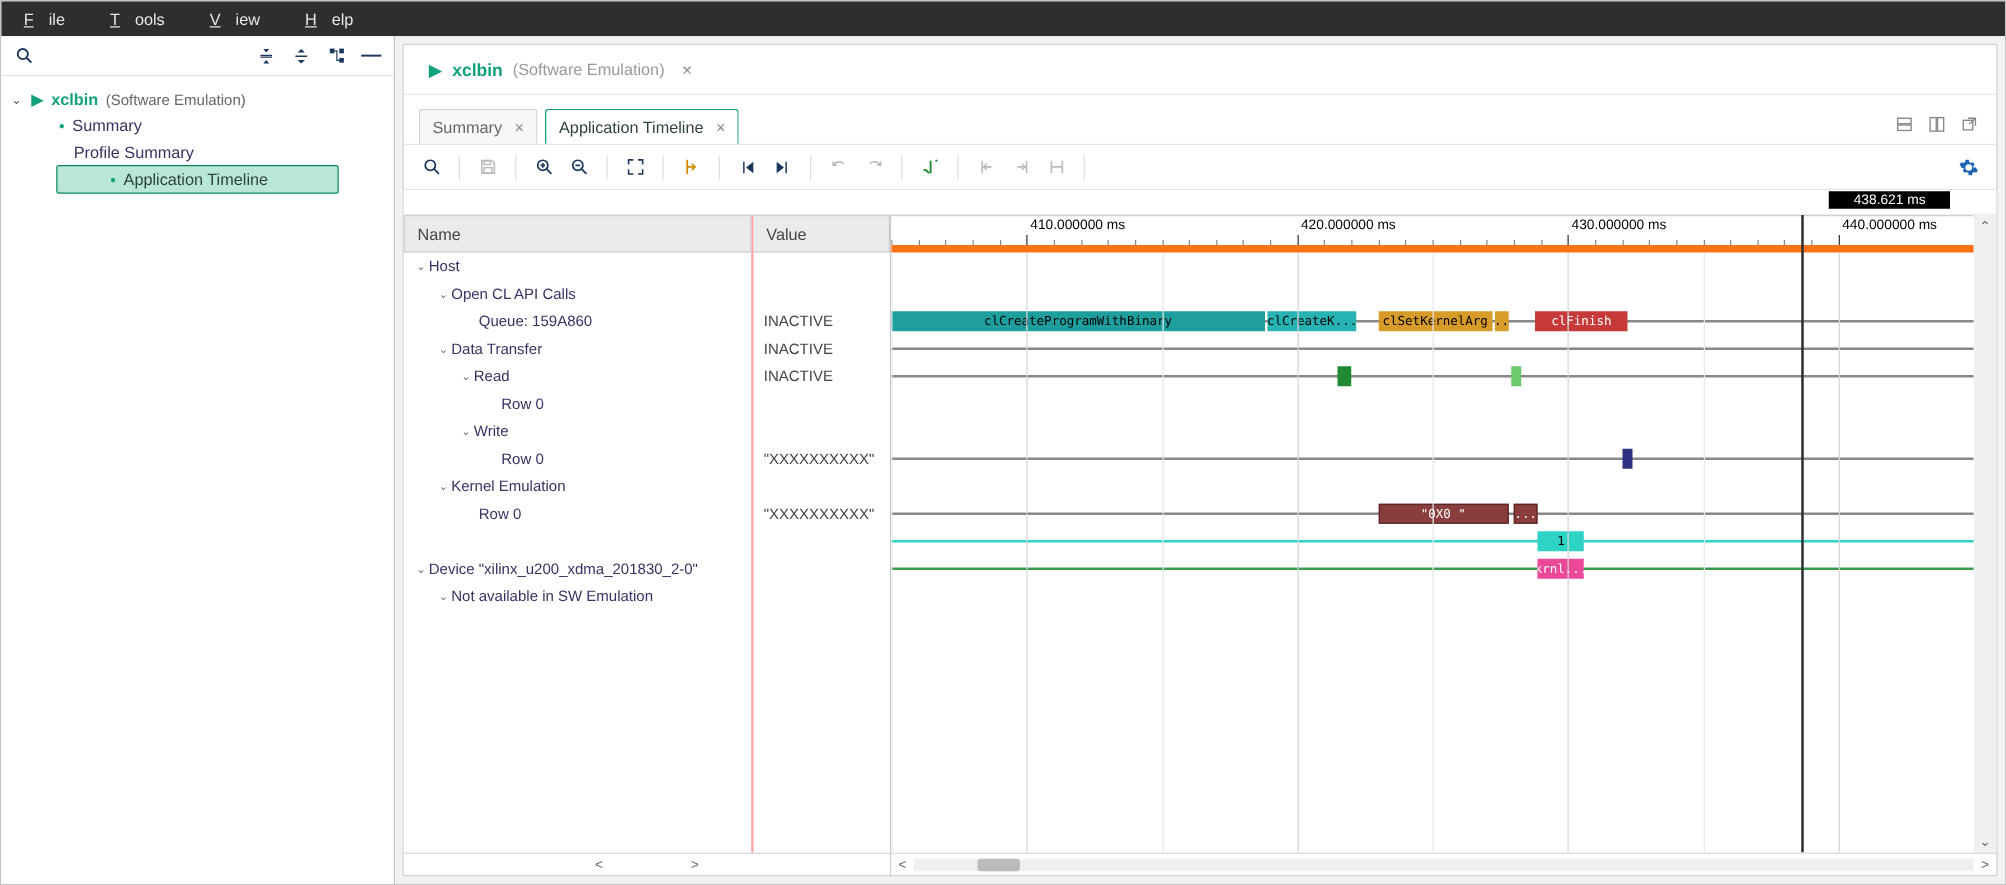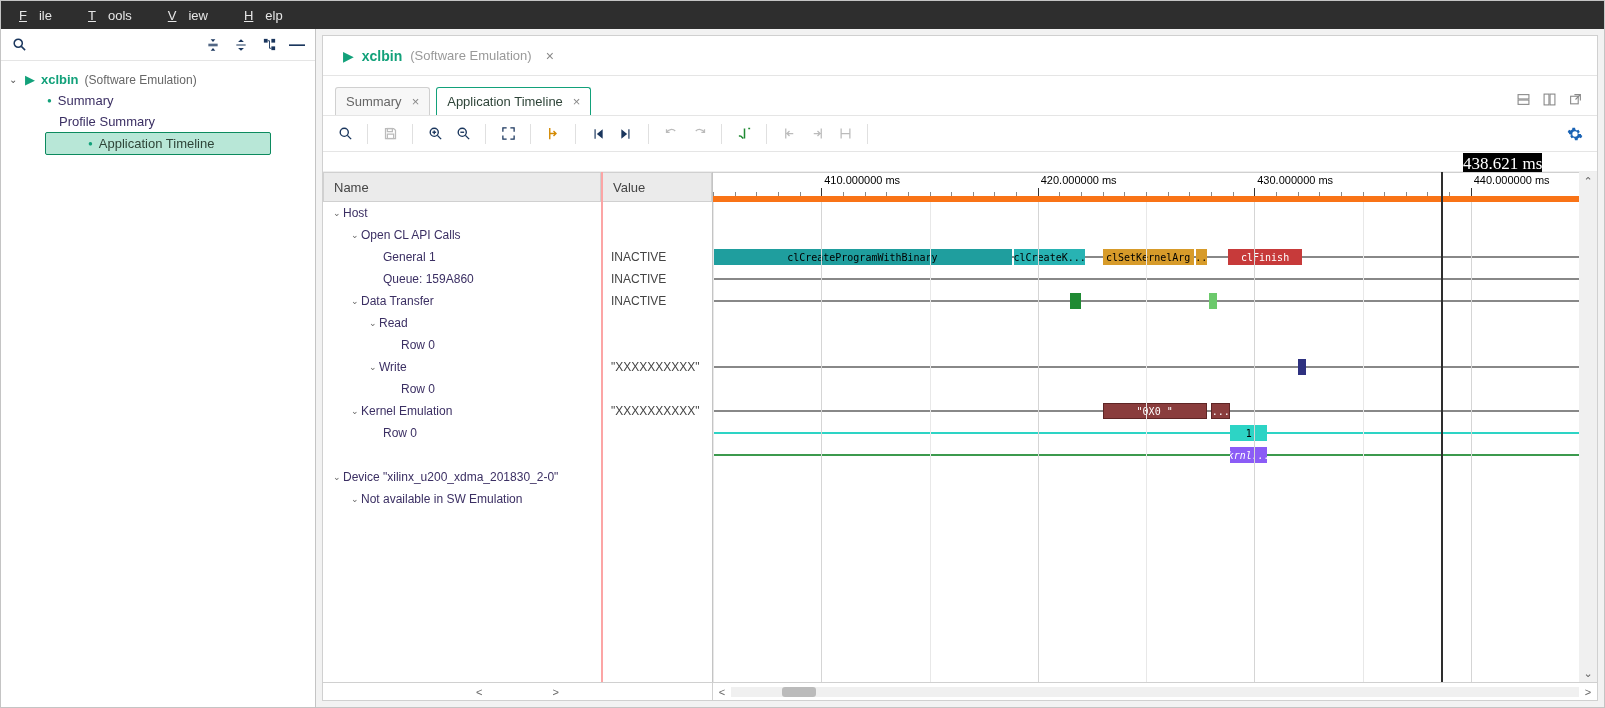--- a/index.html
+++ b/index.html
@@ -51,21 +51,21 @@
 .tl-toolbar { height: 36px; border-bottom: 1px solid #e5e5e5; display: flex; align-items: center; padding: 0 10px; gap: 4px; }
 .tl-toolbar .sep { width: 1px; height: 20px; background: #e0e0e0; margin: 0 6px; }
 .tl-btn { width: 24px; height: 24px; display: inline-flex; align-items: center; justify-content: center; color: #1a365d; cursor: pointer; border-radius: 3px; }
 .tl-btn.dim { color: #bbb; }
 .tl-toolbar .sp { flex: 1; }
 .gear { color: #1a63b5; }
 
 
 .chartwrap { flex: 1; display: flex; flex-direction: column; min-height: 0; }
 .marker-row { height: 20px; position: relative; background: #fff; border-bottom: 1px solid #eee; }
-.marker { position: absolute; top: 1px; background: #000; color: #fff; font-family: Liberation Serif, serif; font-size: 17px; padding: 1px 0; }
+.marker { position: absolute; top: 1px; background: #000; color: #fff; font-family: Liberation Sans, sans-serif; font-size: 11px; padding: 1px 20px; }
 .chart-body { flex: 1; display: flex; min-height: 0; position: relative; }
 .names { width: 280px; border-right: 2px solid #fca5a5; background: #fff; display: flex; flex-direction: column; }
 .values { width: 110px; border-right: 1px solid #c4c4c4; background: #fff; display: flex; flex-direction: column; }
 .tlines { flex: 1; position: relative; overflow: hidden; background: #fff; }
 
 .col-hdr { height: 30px; background: #ebebeb; border-top: 1px solid #d0d0d0; border-bottom: 1px solid #d0d0d0; display: flex; align-items: center; padding: 0 10px; font-size: 13px; color: #444; border-right: 1px solid #d0d0d0; }
 .names .col-hdr { border-left: 1px solid #d0d0d0; }
 
 .row { height: 22px; display: flex; align-items: center; font-size: 12px; color: #3b2f63; padding: 0 6px; white-space: nowrap; }
 .row .caret { color: #666; font-size: 9px; width: 10px; }
@@ -87,21 +87,21 @@
 .bar { position: absolute; top: 3px; height: 16px; font-family: monospace; font-size: 10px; color: #fff; display: flex; align-items: center; justify-content: center; overflow: hidden; white-space: nowrap; padding: 0 4px; box-sizing: border-box; }
 .bar.teal { background: #1f9e9e; color: #000; }
 .bar.teal2 { background: #28b3b3; color: #000; }
 .bar.ochre { background: #d79b2a; color: #000; }
 .bar.red { background: #c73a3a; }
 .bar.green { background: #1f8a33; }
 .bar.lgreen { background: #6cc96c; }
 .bar.navy { background: #2e3180; }
 .bar.brown { background: #8a3d3d; color: #fff; border: 1px solid #5e2525; }
 .bar.cyan { background: #2dd4c5; color: #000; }
-.bar.blue { background: #8b5cf6; font-style: italic; }
+.bar.blue { background: #ec4899; }
 
 .scrolls { height: 18px; border-top: 1px solid #d0d0d0; display: flex; }
 .scrolls .s1 { width: 390px; display: flex; justify-content: center; align-items: center; gap: 70px; font-size: 11px; color: #666; border-right: 1px solid #d0d0d0; }
 .scrolls .s2 { flex: 1; position: relative; display: flex; align-items: center; }
 .scrolls .s2 .sbtn { width: 18px; text-align: center; font-size: 11px; color: #666; }
 .scrolls .s2 .strack { flex: 1; height: 10px; background: #f0f0f0; position: relative; }
 .scrolls .s2 .strack .thumb { position: absolute; left: 6%; width: 4%; top: 0; bottom: 0; background: #bbb; border-radius: 3px; }
 .vscroll { width: 18px; background: #f0f0f0; display: flex; flex-direction: column; }
 .vscroll .sbtn { height: 18px; text-align: center; font-size: 11px; color: #666; display: flex; align-items: center; justify-content: center; }
 .vscroll .strack { flex: 1; }
@@ -313,23 +313,20 @@
         <div class="names">
           <div class="col-hdr">Name</div>
           <div id="name-rows">
                 <div class="row" style="padding-left: 10px;">
                   <span class="caret">⌄</span>
                   <span>Host</span>
                 </div>
                 <div class="row" style="padding-left: 28px;">
                   <span class="caret">⌄</span>
                   <span>Open CL API Calls</span>
-                </div>
-                <div class="row" style="padding-left: 60px;">
-                  <span>General 1</span>
                 </div>
                 <div class="row" style="padding-left: 60px;">
                   <span>Queue: 159A860</span>
                 </div>
                 <div class="row" style="padding-left: 28px;">
                   <span class="caret">⌄</span>
                   <span>Data Transfer</span>
                 </div>
                 <div class="row" style="padding-left: 46px;">
                   <span class="caret">⌄</span>

